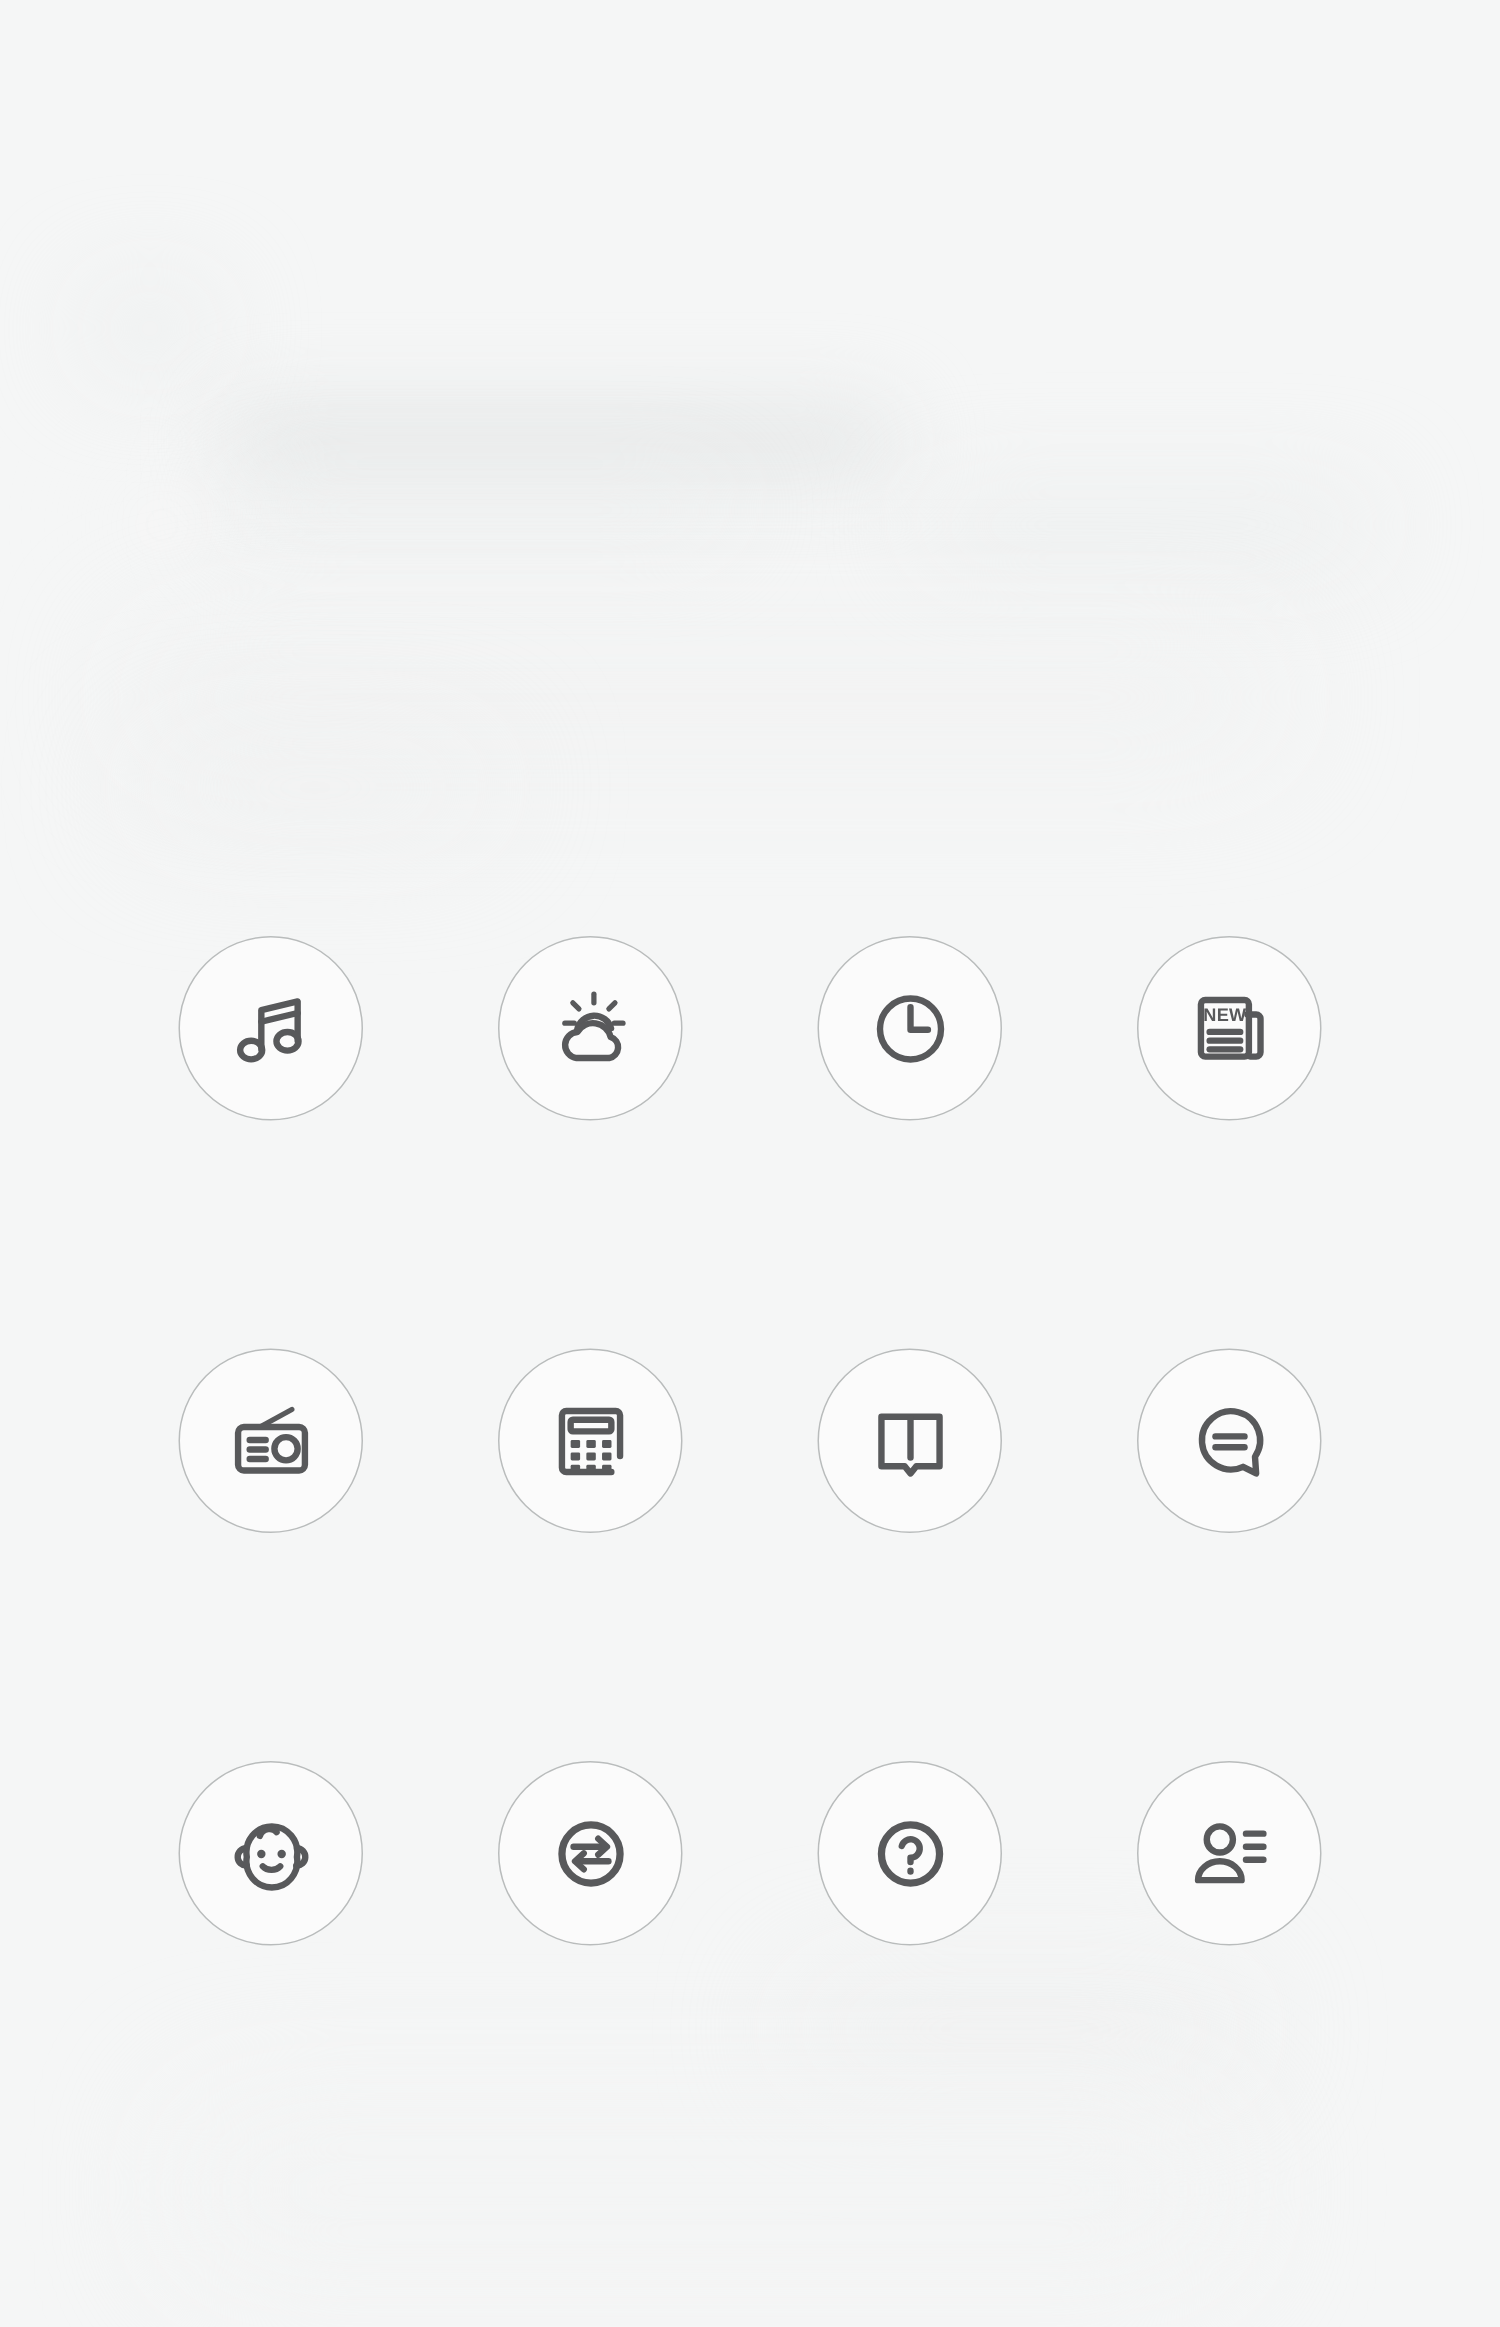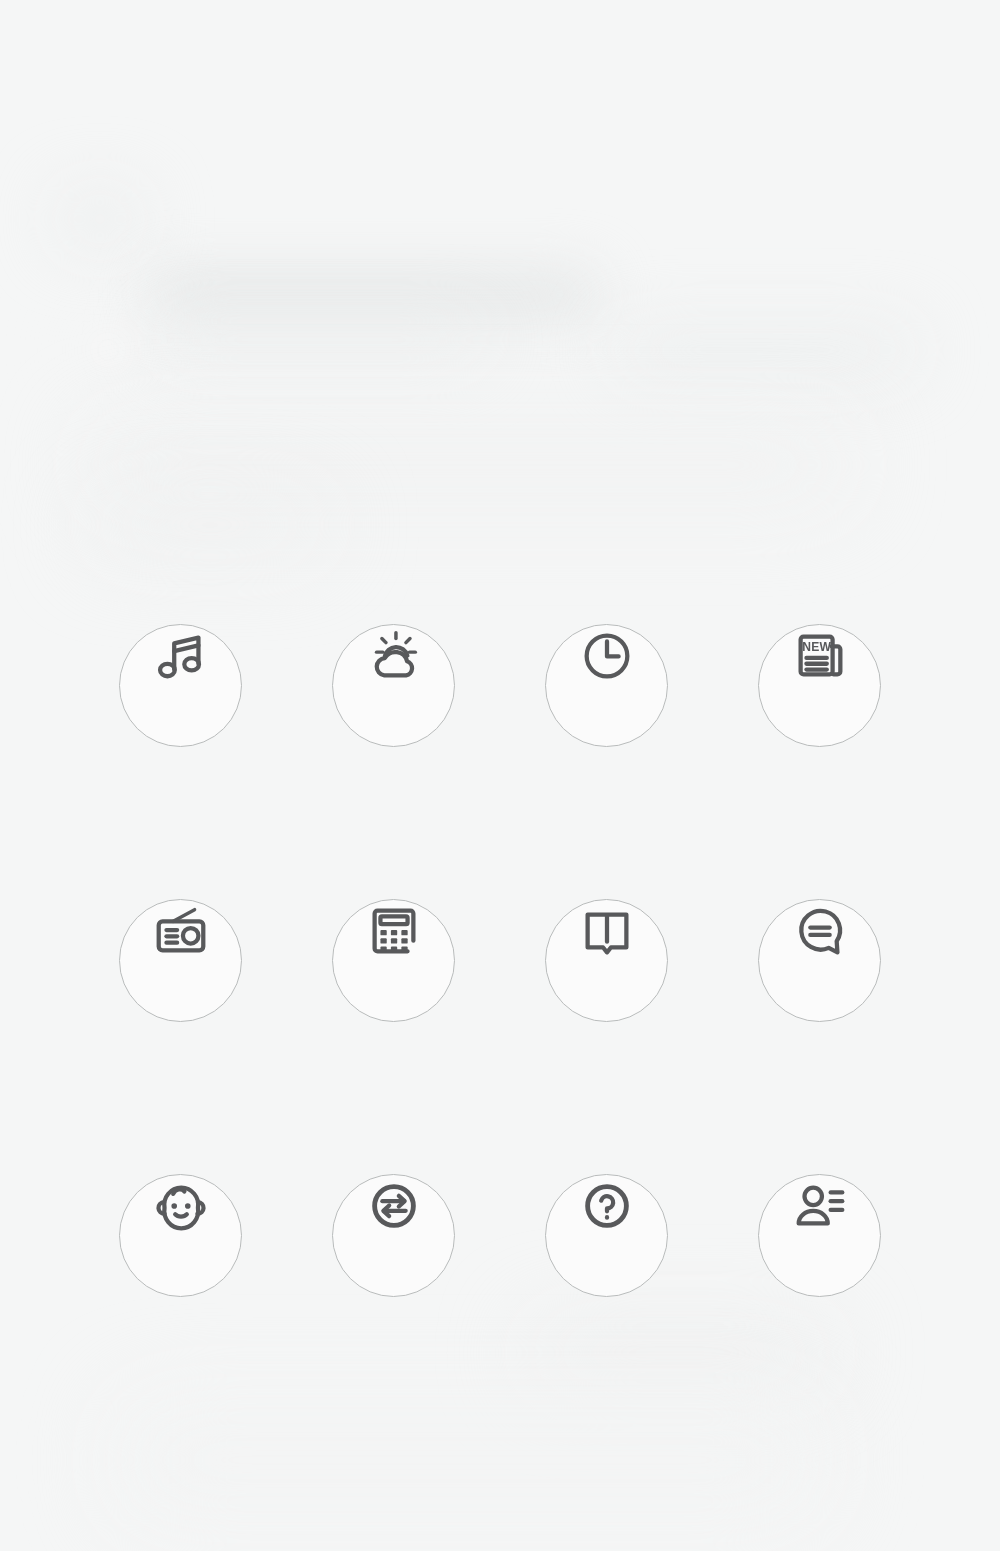--- a/index.html
+++ b/index.html
@@ -42,21 +42,21 @@
     row-gap: 152px;
   }
   .icon-tile {
     width: 123px;
     height: 123px;
     border-radius: 50%;
     background: #fbfbfb;
     border: 1.6px solid #b9bcbc;
     box-sizing: border-box;
     display: flex;
-    align-items: flex-start;
+    align-items: center;
     justify-content: center;
     position: relative;
   }
   .icon-tile svg {
     display: block;
     width: 62px;
     height: 62px;
     overflow: visible;
   }
   .glyph {

